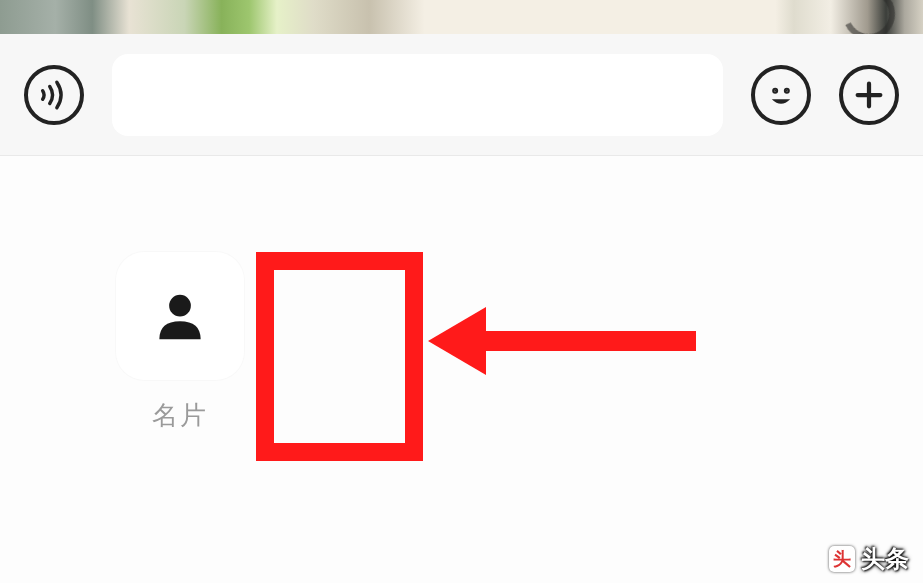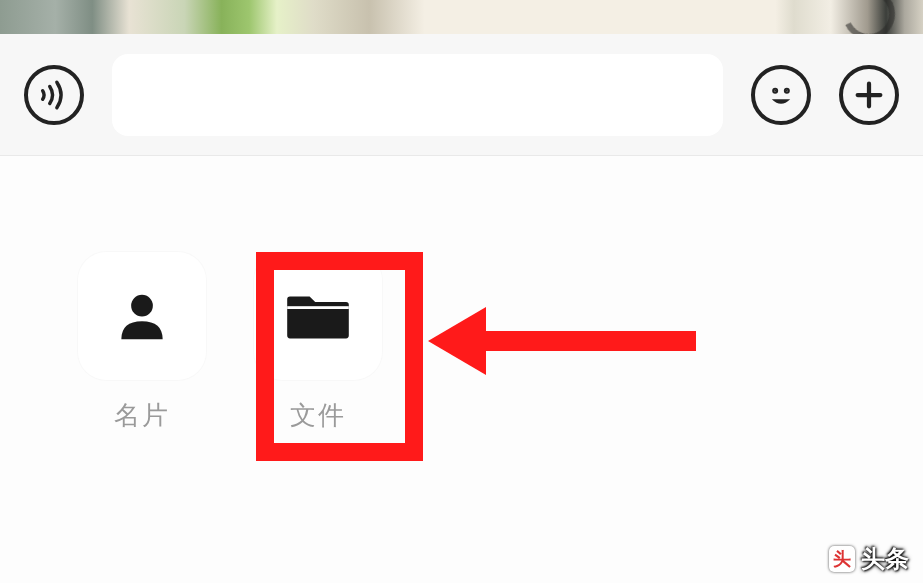--- a/index.html
+++ b/index.html
@@ -65,21 +65,21 @@
     border-radius: 16px;
     padding: 0 20px;
     font-size: 22px;
     outline: none;
   }
 
   
   .attach-panel {
     width: 100%;
     background: #fdfdfd;
-    padding: 96px 78px 0 78px;
+    padding: 96px 78px 0 116px;
     display: flex;
     gap: 48px;
     position: relative;
   }
   .attach-item {
     width: 128px;
     display: flex;
     flex-direction: column;
     align-items: center;
     position: relative;
@@ -190,29 +190,20 @@
     <div class="attach-item">
       <div class="attach-icon-box">
         <svg width="62" height="62" viewBox="0 0 24 24" fill="#1a1a1a">
           <circle cx="12" cy="8" r="4.2"></circle>
           <path d="M4 21 Q4 14 12 14 Q20 14 20 21 Z"></path>
         </svg>
       </div>
       <div class="attach-label">名片</div>
     </div>
 
-    <div class="attach-item">
-      <div class="attach-icon-box">
-        <svg width="70" height="56" viewBox="0 0 24 20" fill="#1a1a1a">
-          <path d="M2 3 H9 L11 5 H22 Q23 5 23 6 V17 Q23 18 22 18 H2 Q1 18 1 17 V4 Q1 3 2 3 Z"></path>
-          <rect x="1" y="6.5" width="22" height="1" fill="#fff"></rect>
-        </svg>
-      </div>
-      <div class="attach-label">文件</div>
-    </div>
 
   </div>
 
   <div class="highlight-box" style="left:256px; top:252px; width:167px; height:209px;"></div>
   <div class="arrow-head" style="left:428px; top:307px;"></div>
   <div class="arrow-shaft" style="left:484px; top:331px; width:212px;"></div>
 
   <div class="watermark">
     <span class="wm-logo">头</span>
     <span>头条</span>

